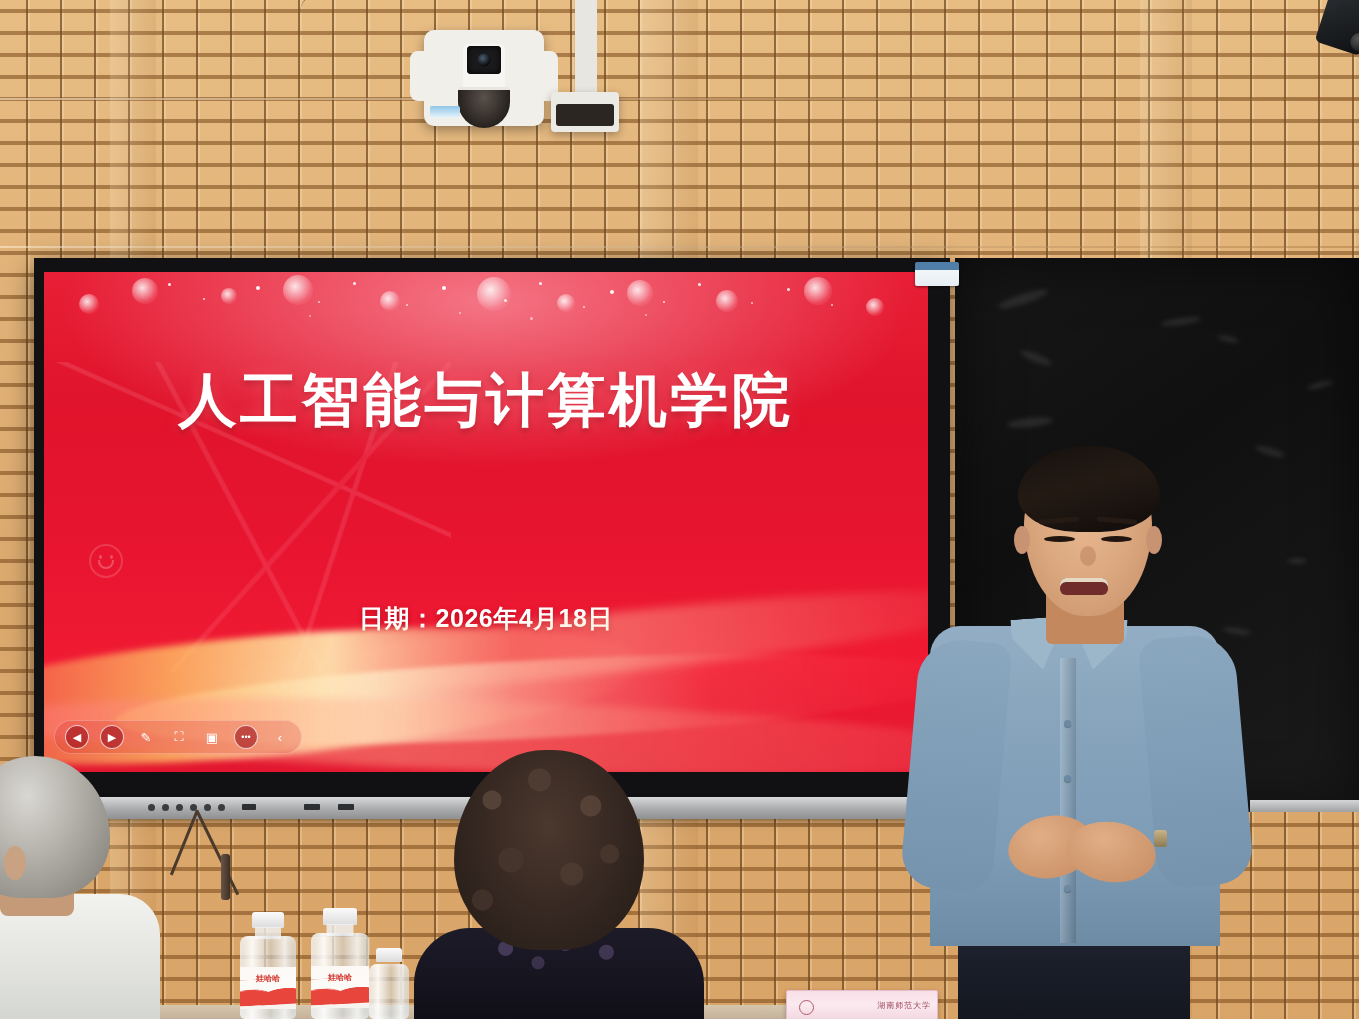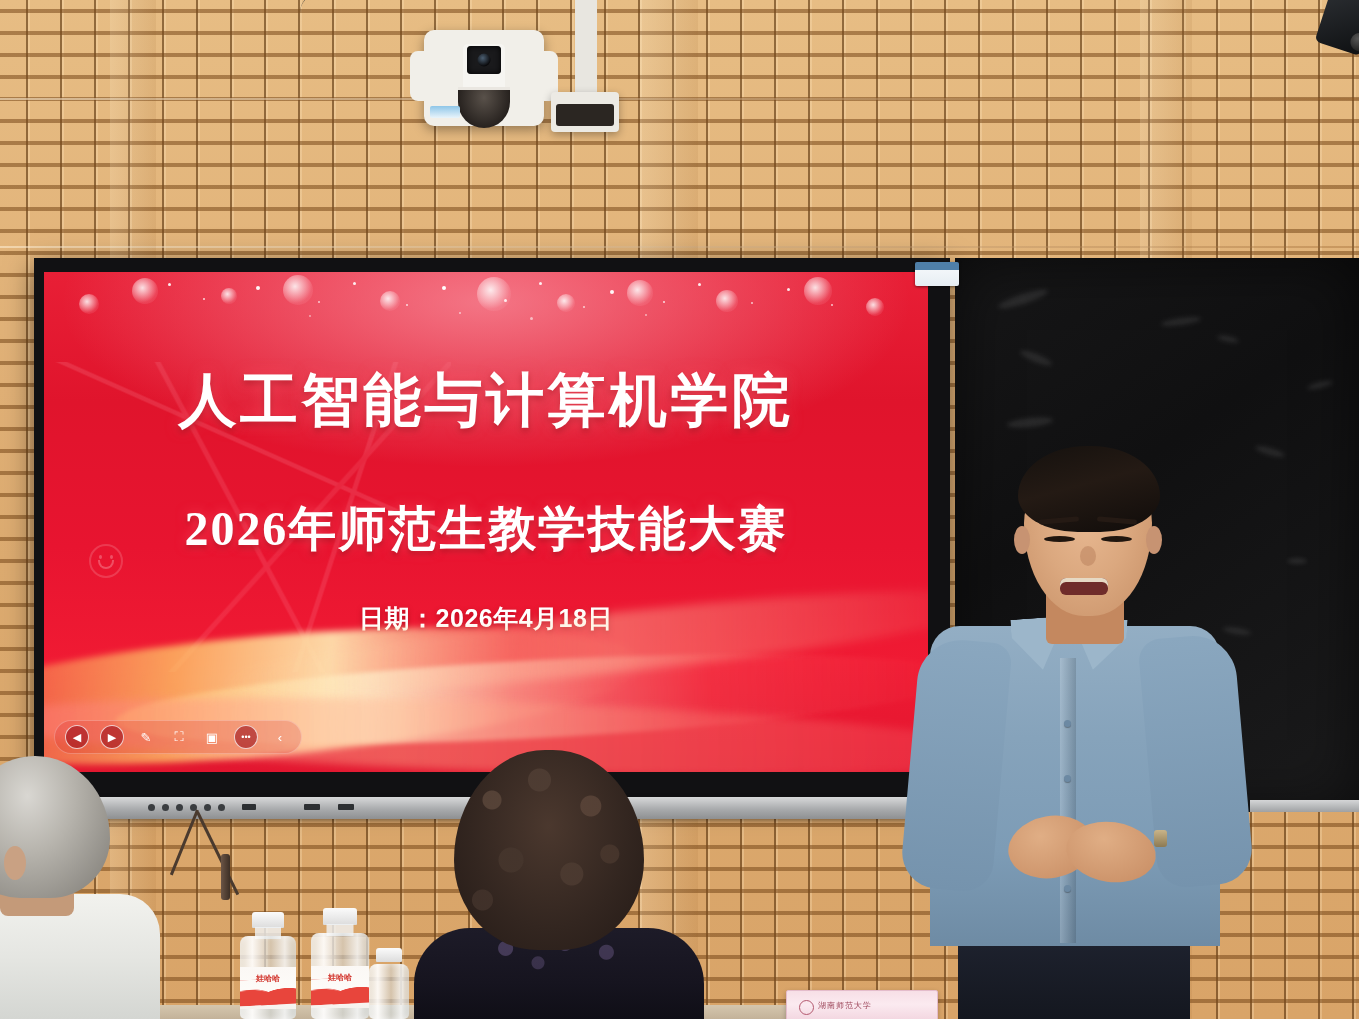--- a/index.html
+++ b/index.html
@@ -357,21 +357,21 @@
     overflow:hidden;
   }
   .placard-logo{
     position:absolute;left:12px;top:9px;width:13px;height:13px;border-radius:50%;
     border:1.5px solid #b4596f;
   }
   .placard-text{
     position:absolute;left:31px;top:9px;right:6px;
     font-size:8px;color:#9c4459;letter-spacing:.12em;
     font-family:"Liberation Serif","DejaVu Serif",serif;
-    white-space:nowrap;overflow:hidden;
+    white-space:nowrap;overflow:hidden;text-align:right;
   }
   .table-top{
     position:absolute;
     background:linear-gradient(to bottom,#d5c6ae,#c3b299);
   }
 </style>
 </head>
 <body>
 
 <div id="scene">
@@ -440,21 +440,20 @@
     </div>
 
     <div class="smiley" style="left:45px;top:272px;width:30px;height:30px;">
       <div class="eye" style="left:8px;top:9px;"></div>
       <div class="eye" style="right:8px;top:9px;"></div>
       <div class="mouth"></div>
     </div>
 
     <div class="slide-title" style="top:90px;font-size:58px;">人工智能与计算机学院</div>
 
-    <div class="slide-sub" style="top:225px;font-size:48px;">2026年师范生教学技能大赛</div>
 
     <div class="slide-date" style="top:330px;font-size:25px;">日期：2026年4月18日</div>
 
     <div class="ribbon" style="bottom:0;height:190px;">
       <div class="wave" style="left:-18%;top:54px;width:86%;height:120px;
            background:linear-gradient(100deg,rgba(255,214,120,.0) 0%,rgba(255,205,105,.75) 38%,rgba(255,236,180,.9) 58%,rgba(255,150,110,.25) 82%,rgba(255,120,110,0) 100%);
            transform:rotate(-5deg);filter:blur(3px);"></div>
       <div class="wave" style="left:8%;top:78px;width:96%;height:78px;
            background:linear-gradient(92deg,rgba(255,190,95,.55),rgba(255,245,210,.65) 30%,rgba(255,110,110,.25) 70%,rgba(240,30,55,0));
            transform:rotate(-3deg);filter:blur(2px);"></div>

